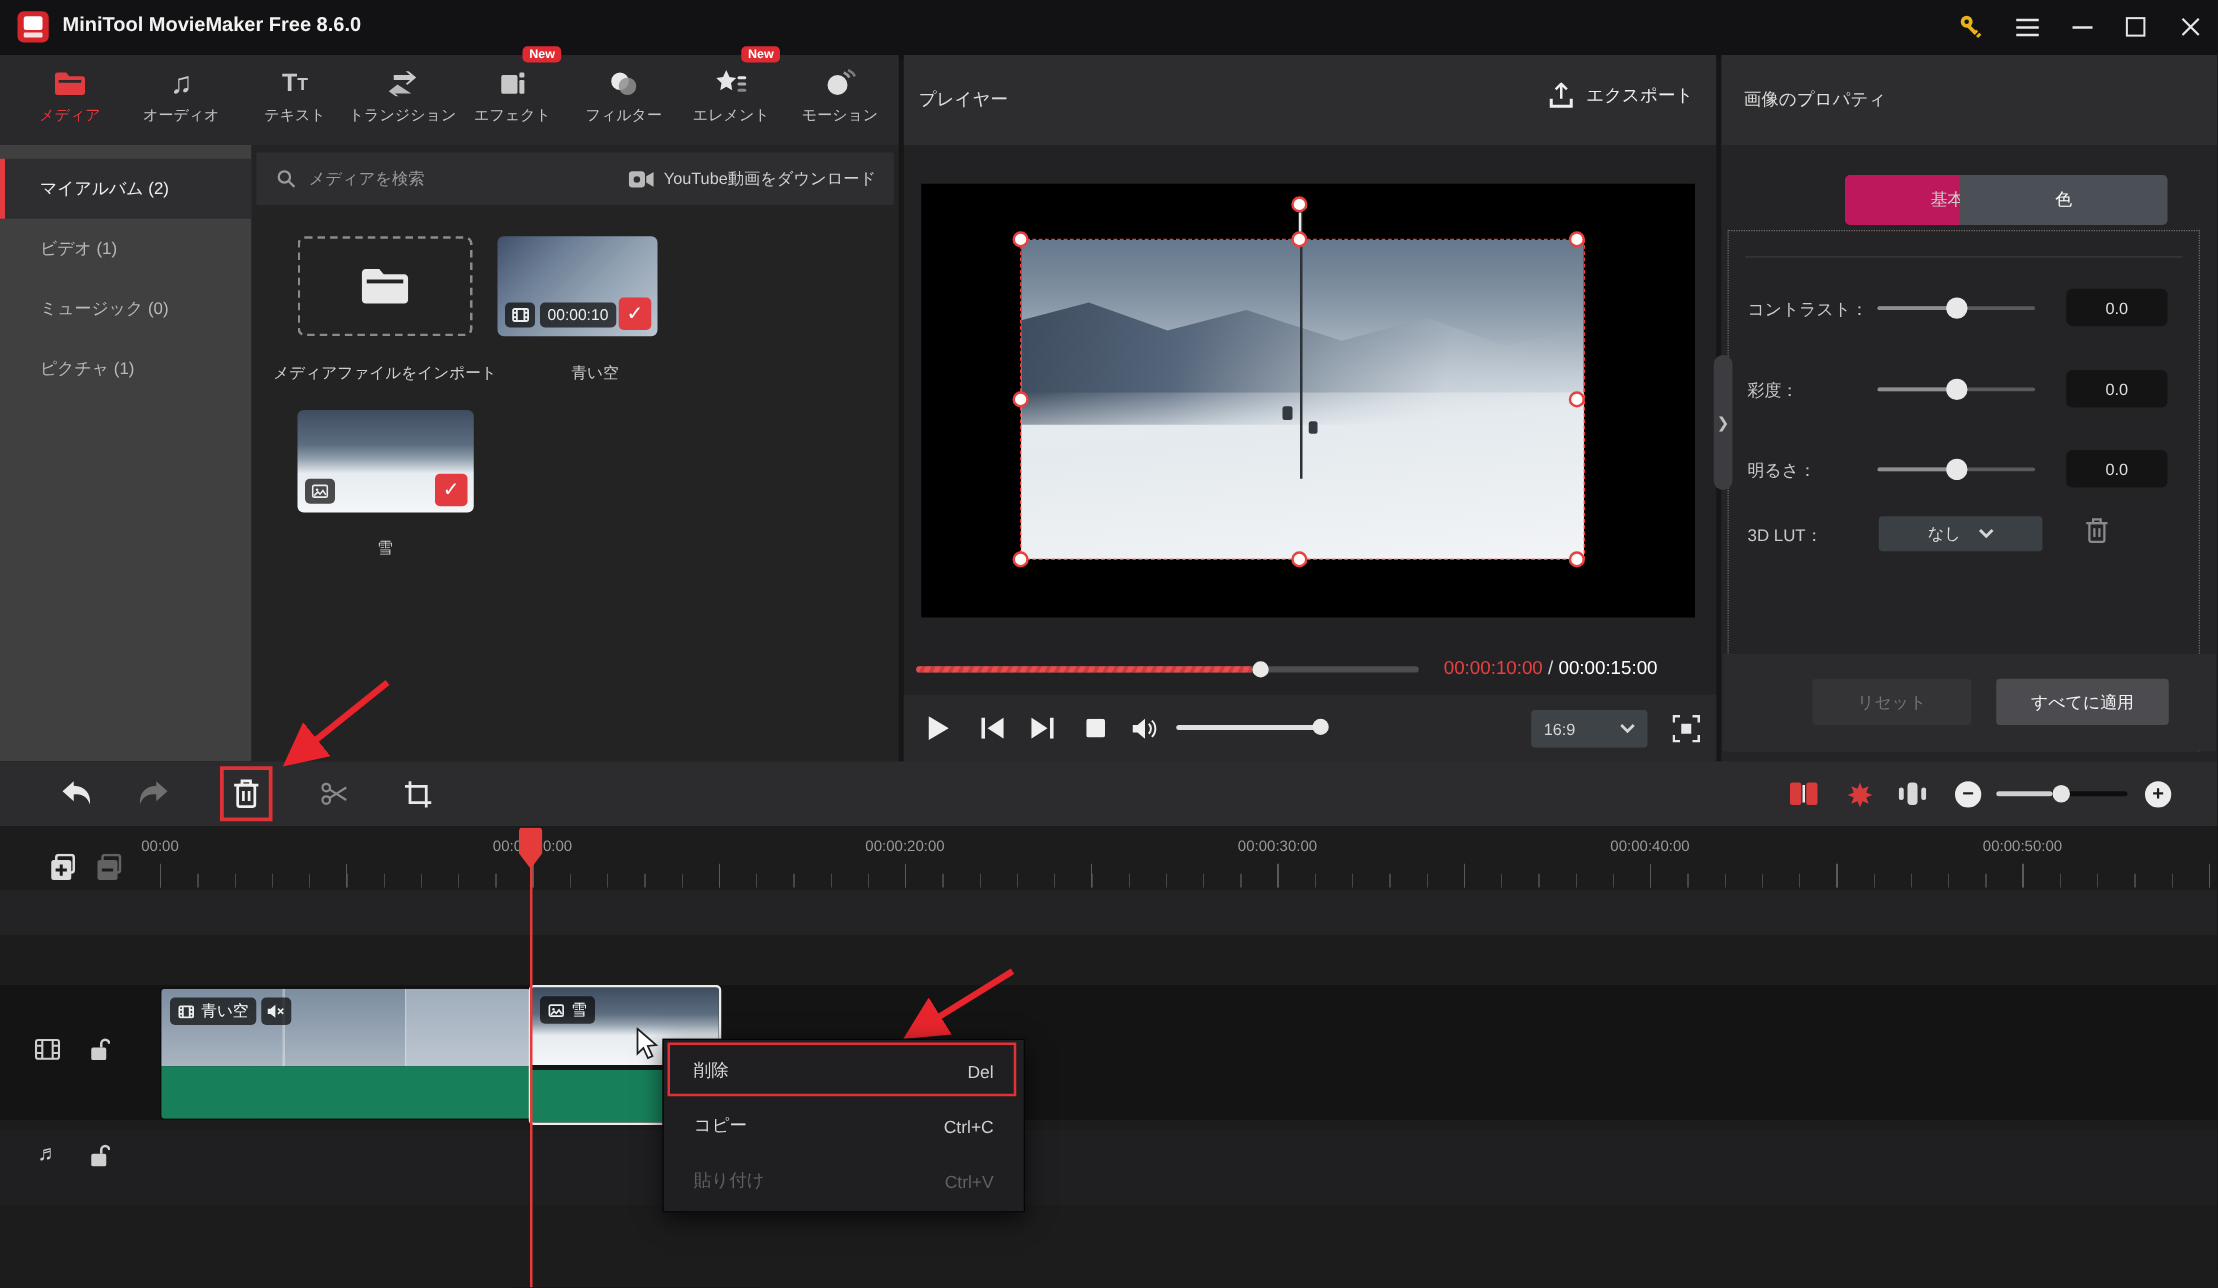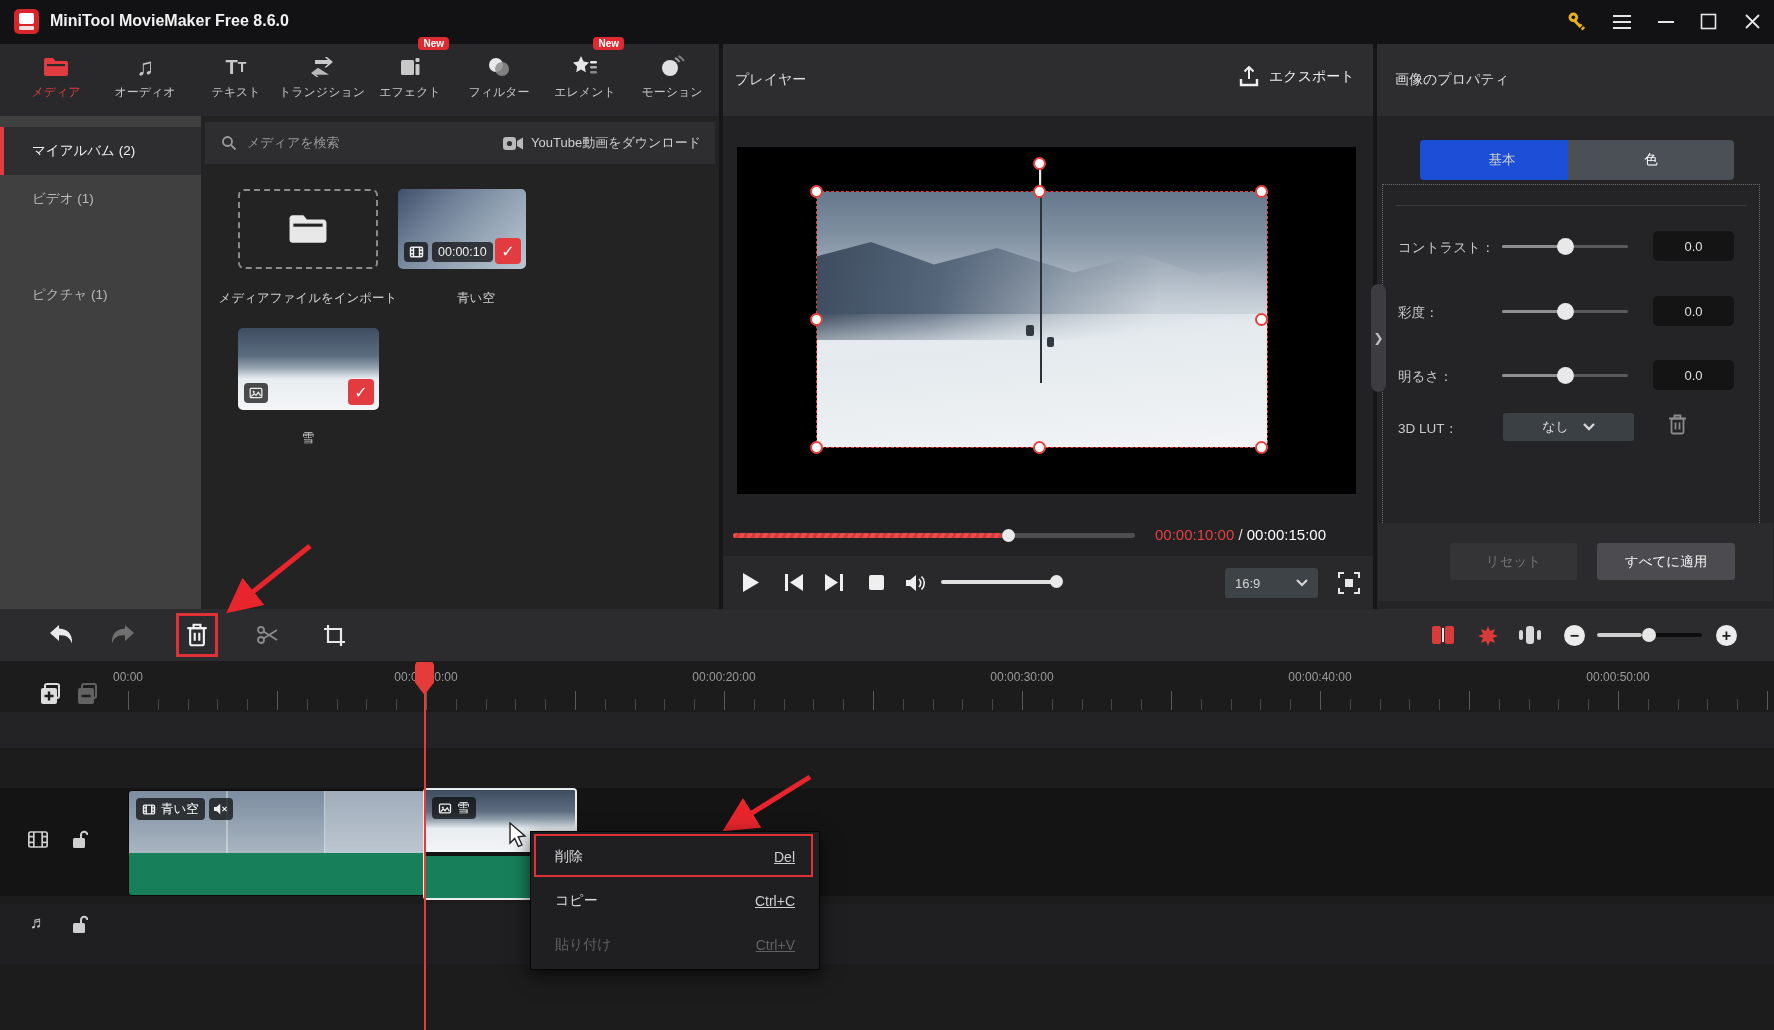--- a/index.html
+++ b/index.html
@@ -118,21 +118,21 @@
   .clipbadge{position:absolute;left:7px;top:7px;display:flex;align-items:center;gap:4px;z-index:3;}
   .playline{left:424px;top:663px;width:2px;height:367px;background:#e63b3b;z-index:6;}
   .playflag{left:415px;top:662px;width:19px;height:33px;background:#e63b3b;z-index:6;
             clip-path:polygon(0 8%,8% 0,92% 0,100% 8%,100% 62%,50% 100%,0 62%);}
 
   
   .ctxmenu{left:530px;top:831px;width:288px;height:137px;background:#1f1f22;border:1px solid #050505;
            box-shadow:0 6px 18px rgba(0,0,0,.65);z-index:10;}
   .menurow{position:absolute;left:0;width:288px;height:42px;display:flex;align-items:center;
            justify-content:space-between;padding:0 24px;box-sizing:border-box;font-size:14px;color:#dcdcdc;}
-  .menurow .sc{color:#cfcfcf;text-decoration:underline;}
+  .menurow .sc{color:#cfcfcf;}
   .menurow.disabled, .menurow.disabled .sc{color:#616161;}
   .menuhl{left:534px;top:834px;width:279px;height:43px;border:2.5px solid #e03136;z-index:11;box-sizing:border-box;}
 
   .annot{pointer-events:none;z-index:9;}
 </style>
 </head>
 <body>
 
 <div class="abs titlebar">
   <div class="abs applogo"></div>
@@ -236,20 +236,21 @@
         <path d="M19.5 1a13 13 0 015.5 5" stroke="#7a7a7a" stroke-width="2" fill="none"></path>
       </svg>
   </div>
   <div class="tlabel">モーション</div>
 </div>
 
 <div class="abs mediapanel"></div>
 <div class="abs sidebar">
   <div class="abs sideitem active" style="top:11px;">マイアルバム (2)</div>
   <div class="abs sideitem" style="top:59px;">ビデオ (1)</div>
+  <div class="abs sideitem" style="top:107px;">ミュージック (0)</div>
   <div class="abs sideitem" style="top:155px;">ピクチャ (1)</div>
 </div>
 
 <div class="abs searchbar">
   <span style="margin-left:16px;">
     <svg width="16" height="16" viewBox="0 0 16 16" fill="none" stroke="#9a9a9a" stroke-width="1.8">
         <circle cx="6.5" cy="6.5" r="4.5"></circle>
         <path d="M10 10l4.5 4.5"></path>
       </svg>
   </span>
@@ -389,21 +390,21 @@
   <svg width="22" height="22" viewBox="0 0 22 22" fill="none" stroke="#e6e6e6" stroke-width="2">
       <path d="M1 6V1h5M16 1h5v5M21 16v5h-5M6 21H1v-5"></path>
       <rect x="7" y="7" width="8" height="8" fill="#e6e6e6" stroke="none"></rect>
     </svg>
 </div>
 
 <div class="abs panelhead" style="left:1377px;width:397px;">
   <span class="abs" style="left:18px;top:27px;font-size:14px;color:#ddd;">画像のプロパティ</span>
 </div>
 <div class="abs propspanel"></div>
-<div class="abs proptab" style="left:1420px;width:164px;background:#1d4ed8;color:#cfcfcf;border-radius:4px 0 0 4px;">基本</div>
+<div class="abs proptab" style="left:1476px;width:164px;background:#be185d;color:#cfcfcf;border-radius:4px 0 0 4px;">基本</div>
 <div class="abs proptab" style="left:1568px;width:166px;background:#4a5056;color:#fff;border-radius:0 4px 4px 0;">色</div>
 <div class="abs dottedbox"></div>
 <div class="abs propdivider"></div>
 
 <div class="abs proplabel" style="left:1398px;top:239px;">コントラスト：</div>
 <div class="abs ptrack" style="left:1502px;top:245px;">
     <div class="pthumb"></div>
   </div>
 <div class="valbox" style="left:1653px;top:231px;">0.0</div>
 

